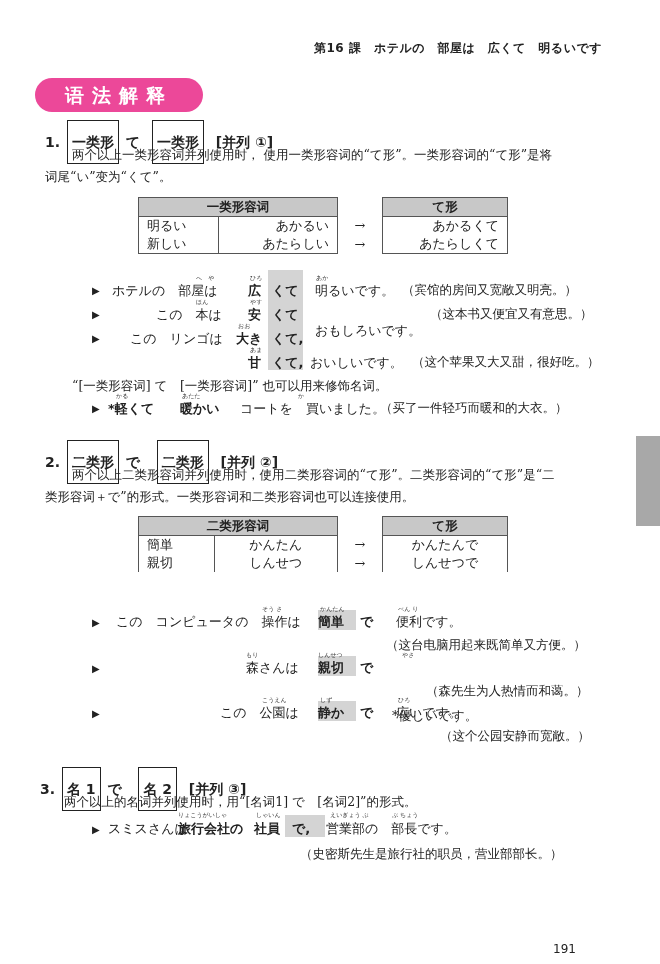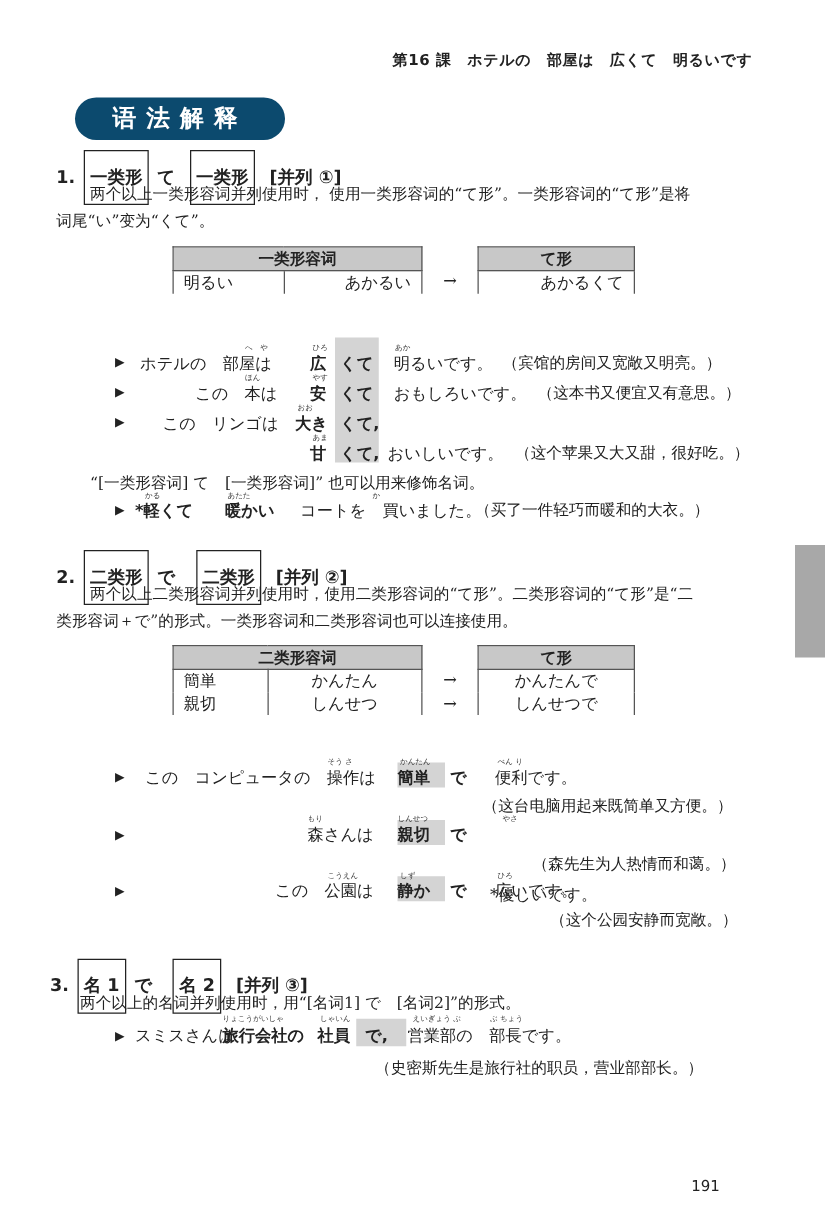--- a/index.html
+++ b/index.html
@@ -1,20 +1,20 @@
 <!DOCTYPE html>
 <html><head>
 <meta charset="utf-8">
 <style>
   html,body{margin:0;padding:0;}
   body{width:660px;height:964px;background:#fff;position:relative;overflow:hidden;
     font-family:"DejaVu Serif","Liberation Serif",serif;color:#222;}
   .abs{position:absolute;white-space:nowrap;}
   .header{font-size:12px;font-weight:bold;font-family:"DejaVu Sans",sans-serif;top:40px;left:314px;letter-spacing:0.5px;}
-  .pill{left:60px;top:78px;width:168px;height:34px;border-radius:17px;background:#0c4a6e;color:#fff;
+  .pill{left:35px;top:78px;width:168px;height:34px;border-radius:17px;background:#ec4899;color:#fff;
     font-family:"DejaVu Sans",sans-serif;font-weight:bold;font-size:19px;text-align:center;line-height:34px;letter-spacing:8px;}
   .sec-title{font-family:"DejaVu Sans",sans-serif;font-size:14px;font-weight:bold;}
   .box{display:inline-block;border:1.5px solid #222;padding:12px 4px;line-height:18px;margin:0 2px;}
   .body-text{font-size:12.5px;}
   table.conj{border-collapse:collapse;position:absolute;font-size:13px;}
   table.conj td{padding:0 8px;height:18px;}
   .th{background:#c8c8c8;text-align:center;font-family:"DejaVu Sans",sans-serif;font-weight:bold;font-size:12.5px;border:1px solid #555;}
   .tb{border-left:1px solid #555;border-right:1px solid #555;}
   .bot{border-bottom:1px solid #555;}
   .arrowcell{text-align:center;width:28px;}
@@ -50,20 +50,26 @@
     <td class="th" colspan="2" style="width:182px;">一类形容词</td>
     <td class="arrowcell" style="border:none;"></td>
     <td class="th" style="width:108px;">て形</td>
   </tr>
   <tr>
     <td class="tb">明るい</td>
     <td class="tb" style="text-align:right;">あかるい</td>
     <td class="arrowcell">→</td>
     <td class="tb" style="text-align:right;">あかるくて</td>
   </tr>
+  <tr>
+    <td class="tb bot">新しい</td>
+    <td class="tb bot" style="text-align:right;">あたらしい</td>
+    <td class="arrowcell">→</td>
+    <td class="tb bot" style="text-align:right;">あたらしくて</td>
+  </tr>
 </tbody>
   </table>
 
 <div class="shade" style="left:268px;top:270px;width:35px;height:100px;"></div>
 
 <span class="abs tri" style="left:92px;top:285px;">▶</span>
 <span class="abs ex" style="left:112px;top:282px;">ホテルの　部屋は</span>
 <span class="ruby" style="left:196px;top:274px;">へ　や</span>
 <span class="abs ex bw" style="left:248px;top:282px;">広</span>
 <span class="ruby" style="left:250px;top:274px;">ひろ</span>
@@ -71,21 +77,21 @@
 <span class="abs ex" style="left:315px;top:282px;">明るいです。</span>
 <span class="ruby" style="left:316px;top:274px;">あか</span>
 <span class="abs trans" style="left:402px;top:282px;">（宾馆的房间又宽敞又明亮。）</span>
 
 <span class="abs tri" style="left:92px;top:309px;">▶</span>
 <span class="abs ex" style="left:156px;top:306px;">この　本は</span>
 <span class="ruby" style="left:196px;top:298px;">ほん</span>
 <span class="abs ex bw" style="left:248px;top:306px;">安</span>
 <span class="ruby" style="left:250px;top:298px;">やす</span>
 <span class="abs ex bw" style="left:272px;top:306px;">くて</span>
-<span class="abs ex" style="left:315px;top:306px;">おもしろいです。</span>
+<span class="abs ex" style="left:315px;top:322px;">おもしろいです。</span>
 <span class="abs trans" style="left:430px;top:306px;">（这本书又便宜又有意思。）</span>
 
 <span class="abs tri" style="left:92px;top:333px;">▶</span>
 <span class="abs ex" style="left:130px;top:330px;">この　リンゴは</span>
 <span class="ruby" style="left:238px;top:322px;">おお</span>
 <span class="abs ex bw" style="left:236px;top:330px;">大き</span>
 <span class="abs ex bw" style="left:272px;top:330px;">くて,</span>
 
 <span class="ruby" style="left:250px;top:346px;">あま</span>
 <span class="abs ex bw" style="left:248px;top:354px;">甘</span>

